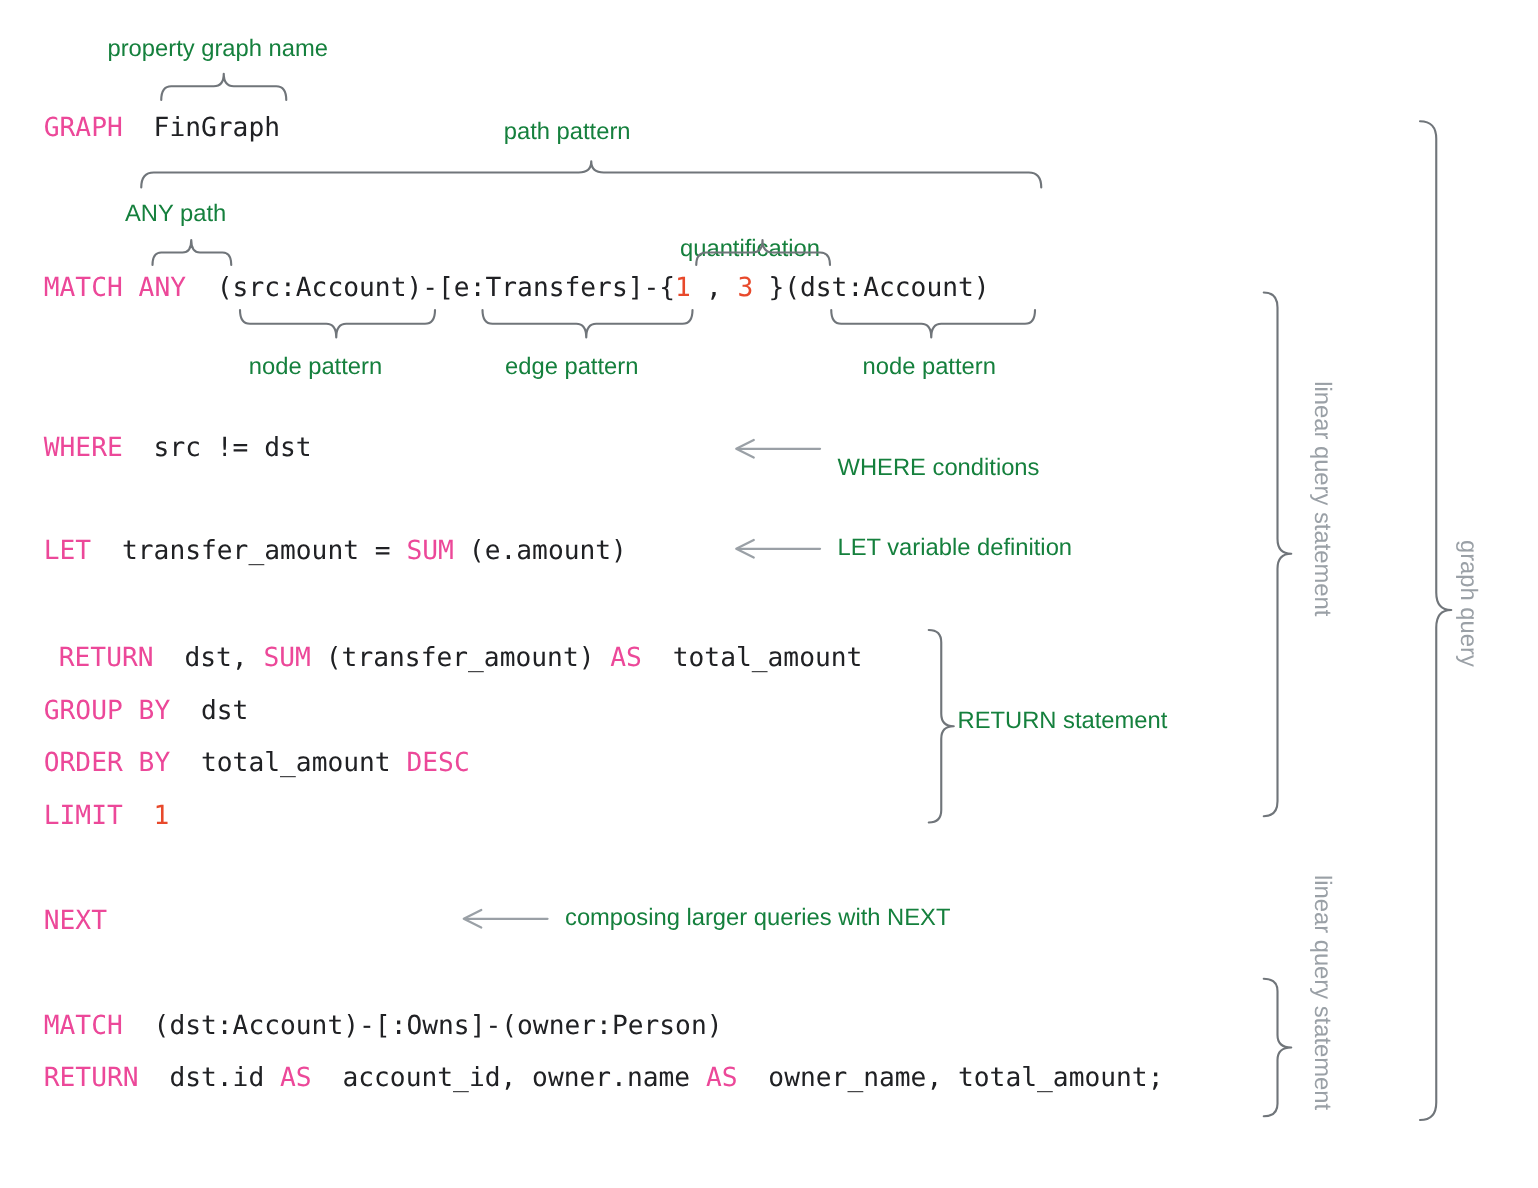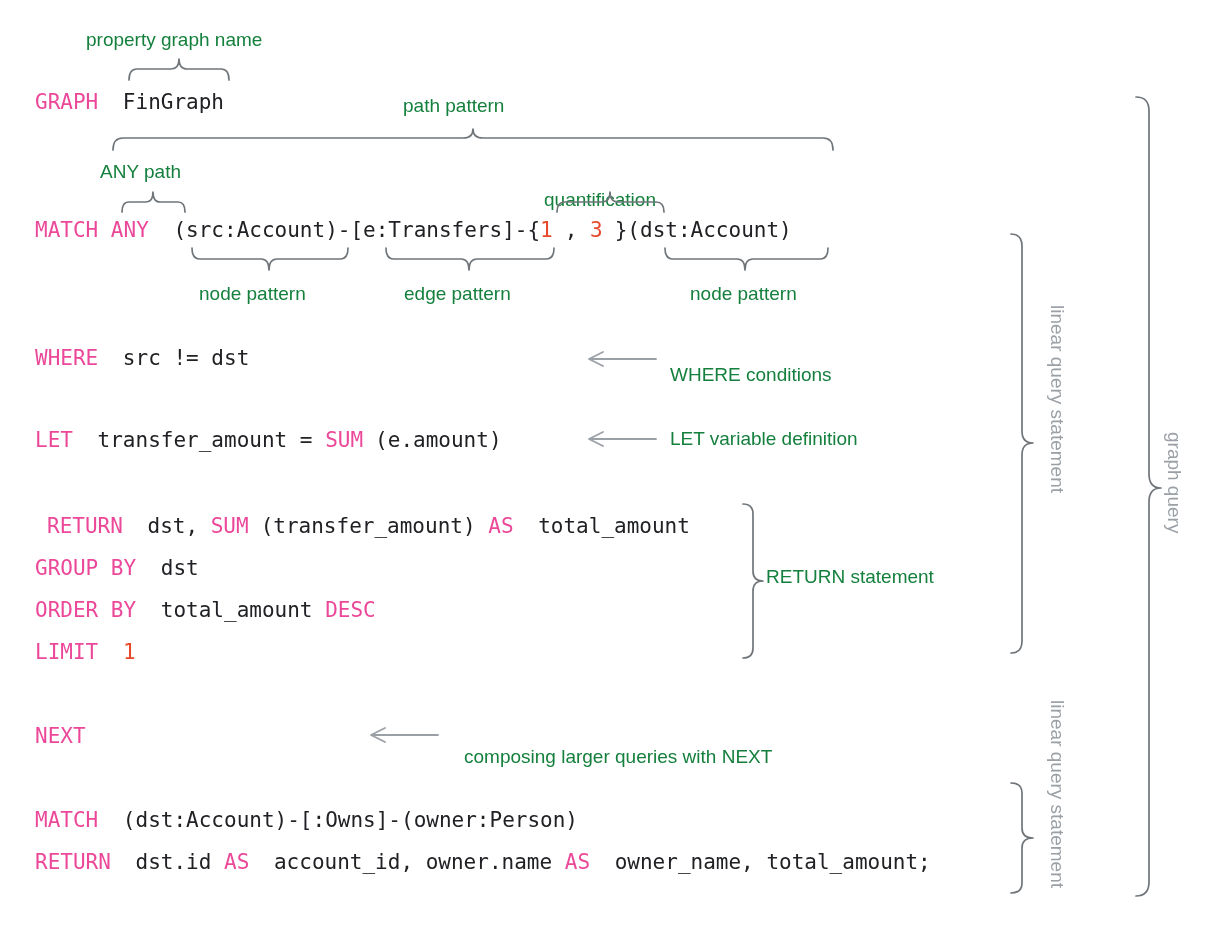--- a/index.html
+++ b/index.html
@@ -108,21 +108,21 @@
   <div class="ann" style="left:404px; top:283px;">edge pattern</div>
 
   <div class="ann" style="left:690px; top:283px;">node pattern</div>
 
   <div class="ann" style="left:670px; top:364px;">WHERE conditions</div>
 
   <div class="ann" style="left:670px; top:428px;">LET variable definition</div>
 
   <div class="ann" style="left:766px; top:566px;">RETURN statement</div>
 
-  <div class="ann" style="left:452px; top:746px;margin-left:12px;">composing larger queries with NEXT</div>
+  <div class="ann" style="left:452px; top:724px;">composing larger queries with NEXT</div>
 
   <div class="ann-v" style="left:1068px; top:305px;">linear query statement</div>
 
   <div class="ann-v" style="left:1068px; top:700px;">linear query statement</div>
 
   <div class="ann-v" style="left:1185px; top:432px;">graph query</div>
 
   <svg class="brace-svg darkbrace" style="left:128px; top:57px;" width="102" height="24" viewBox="0 0 102 24">
     <path d="M1 23 Q1 12 9 12 L43 12 Q51 12 51 2 Q51 12 59 12 L93 12 Q101 12 101 23"></path>
   </svg>

